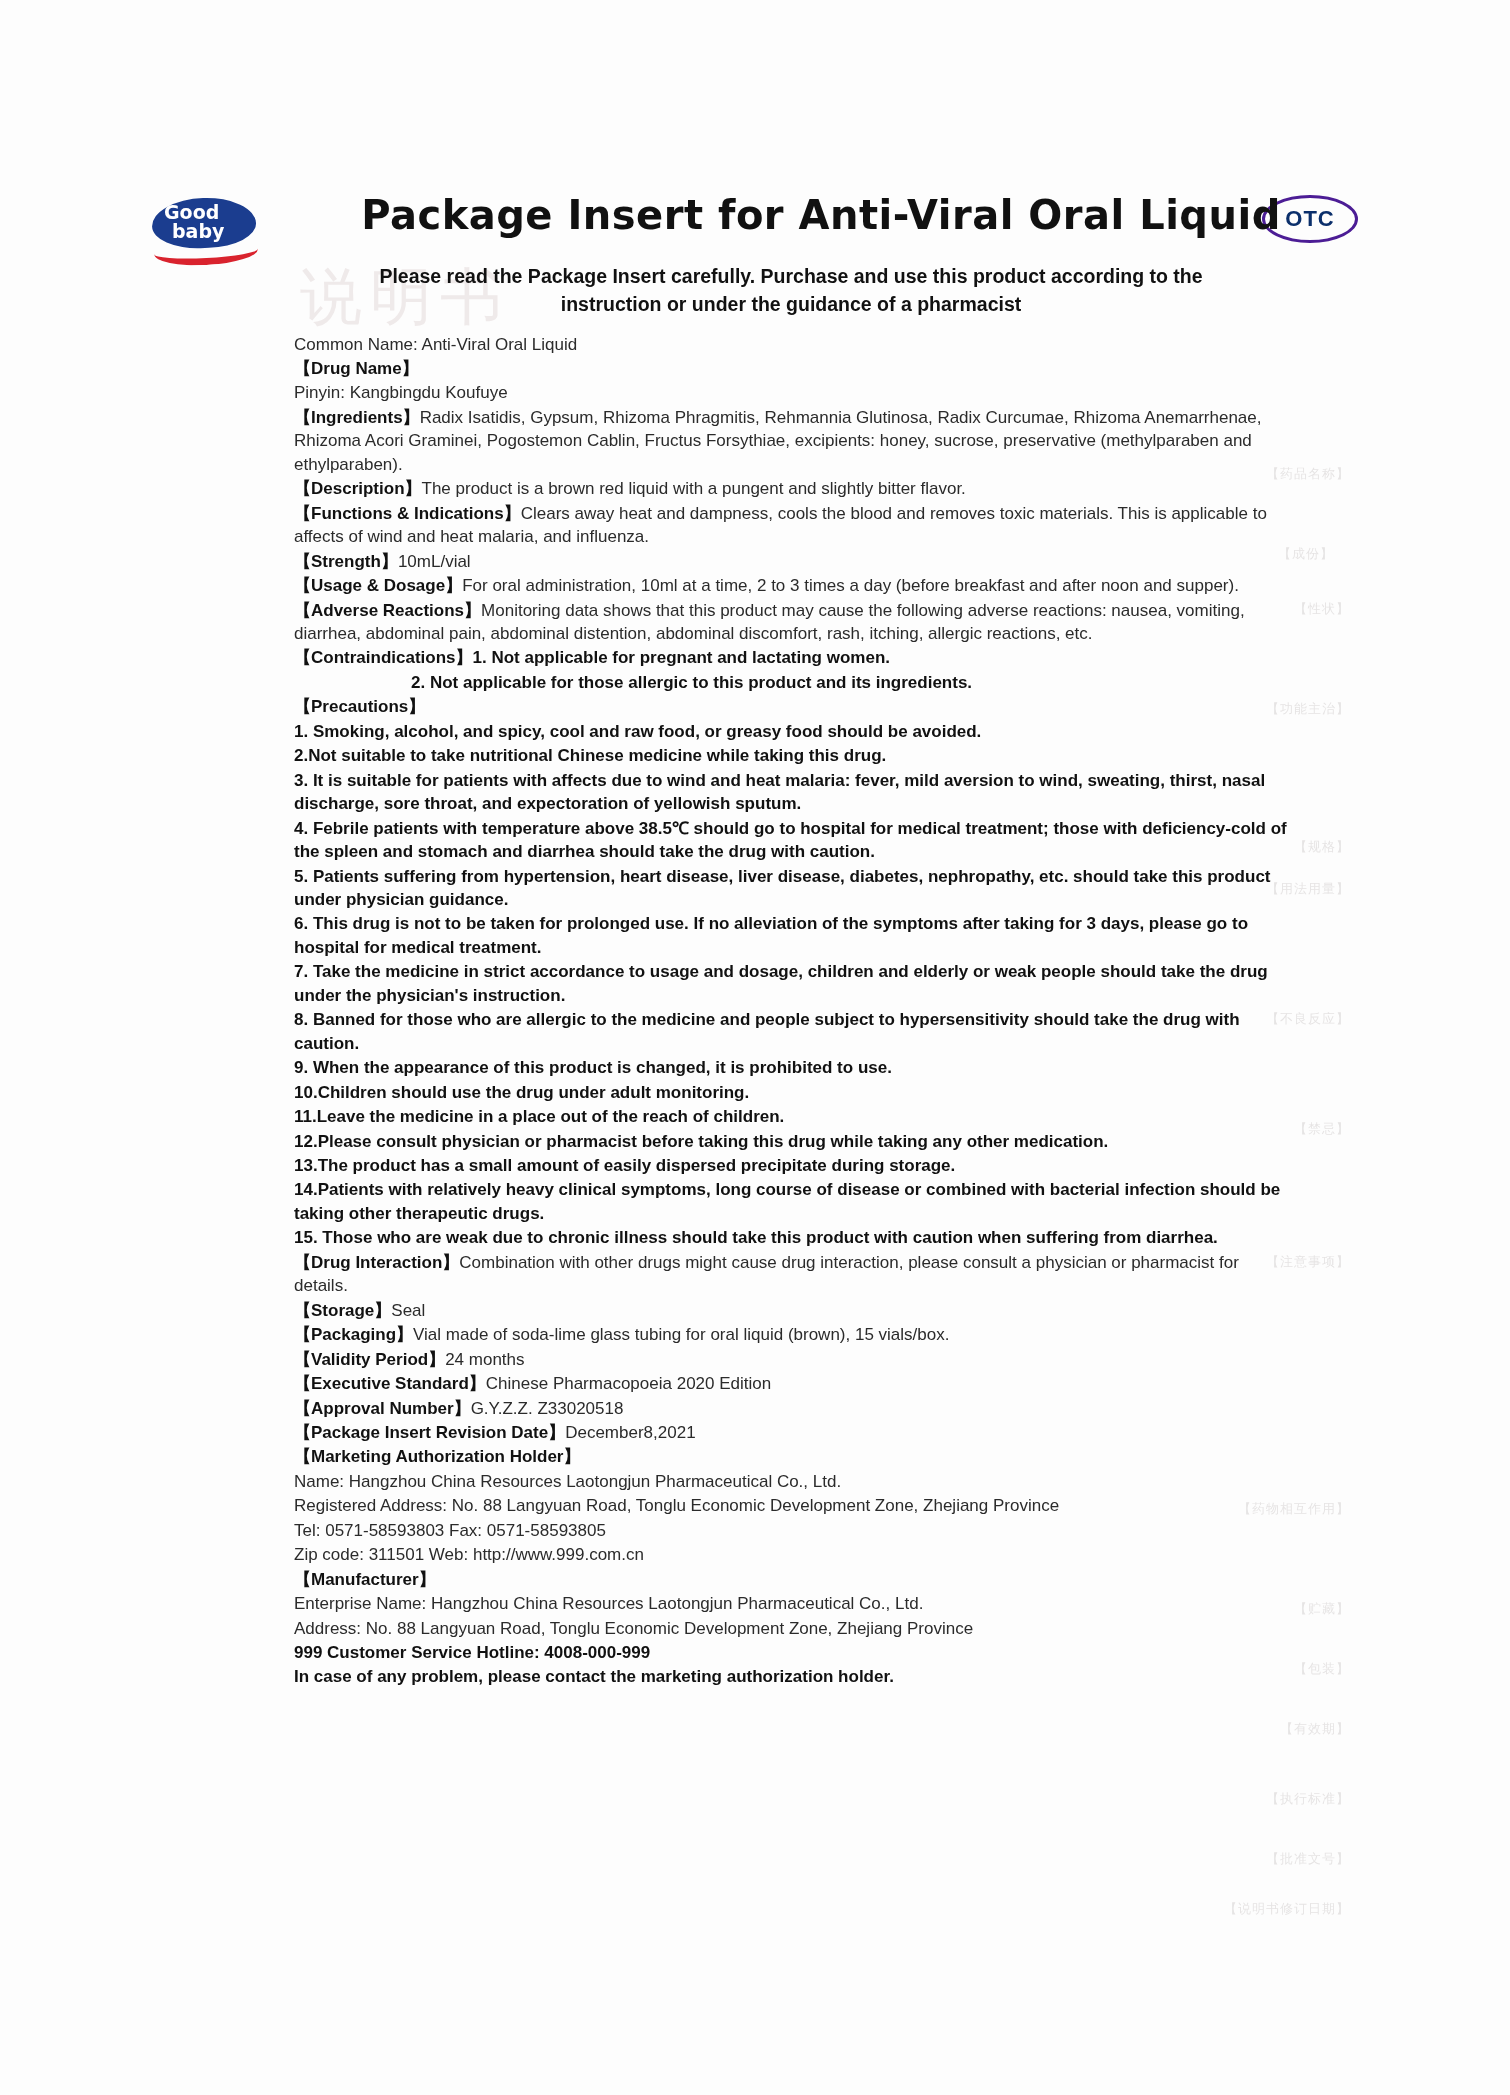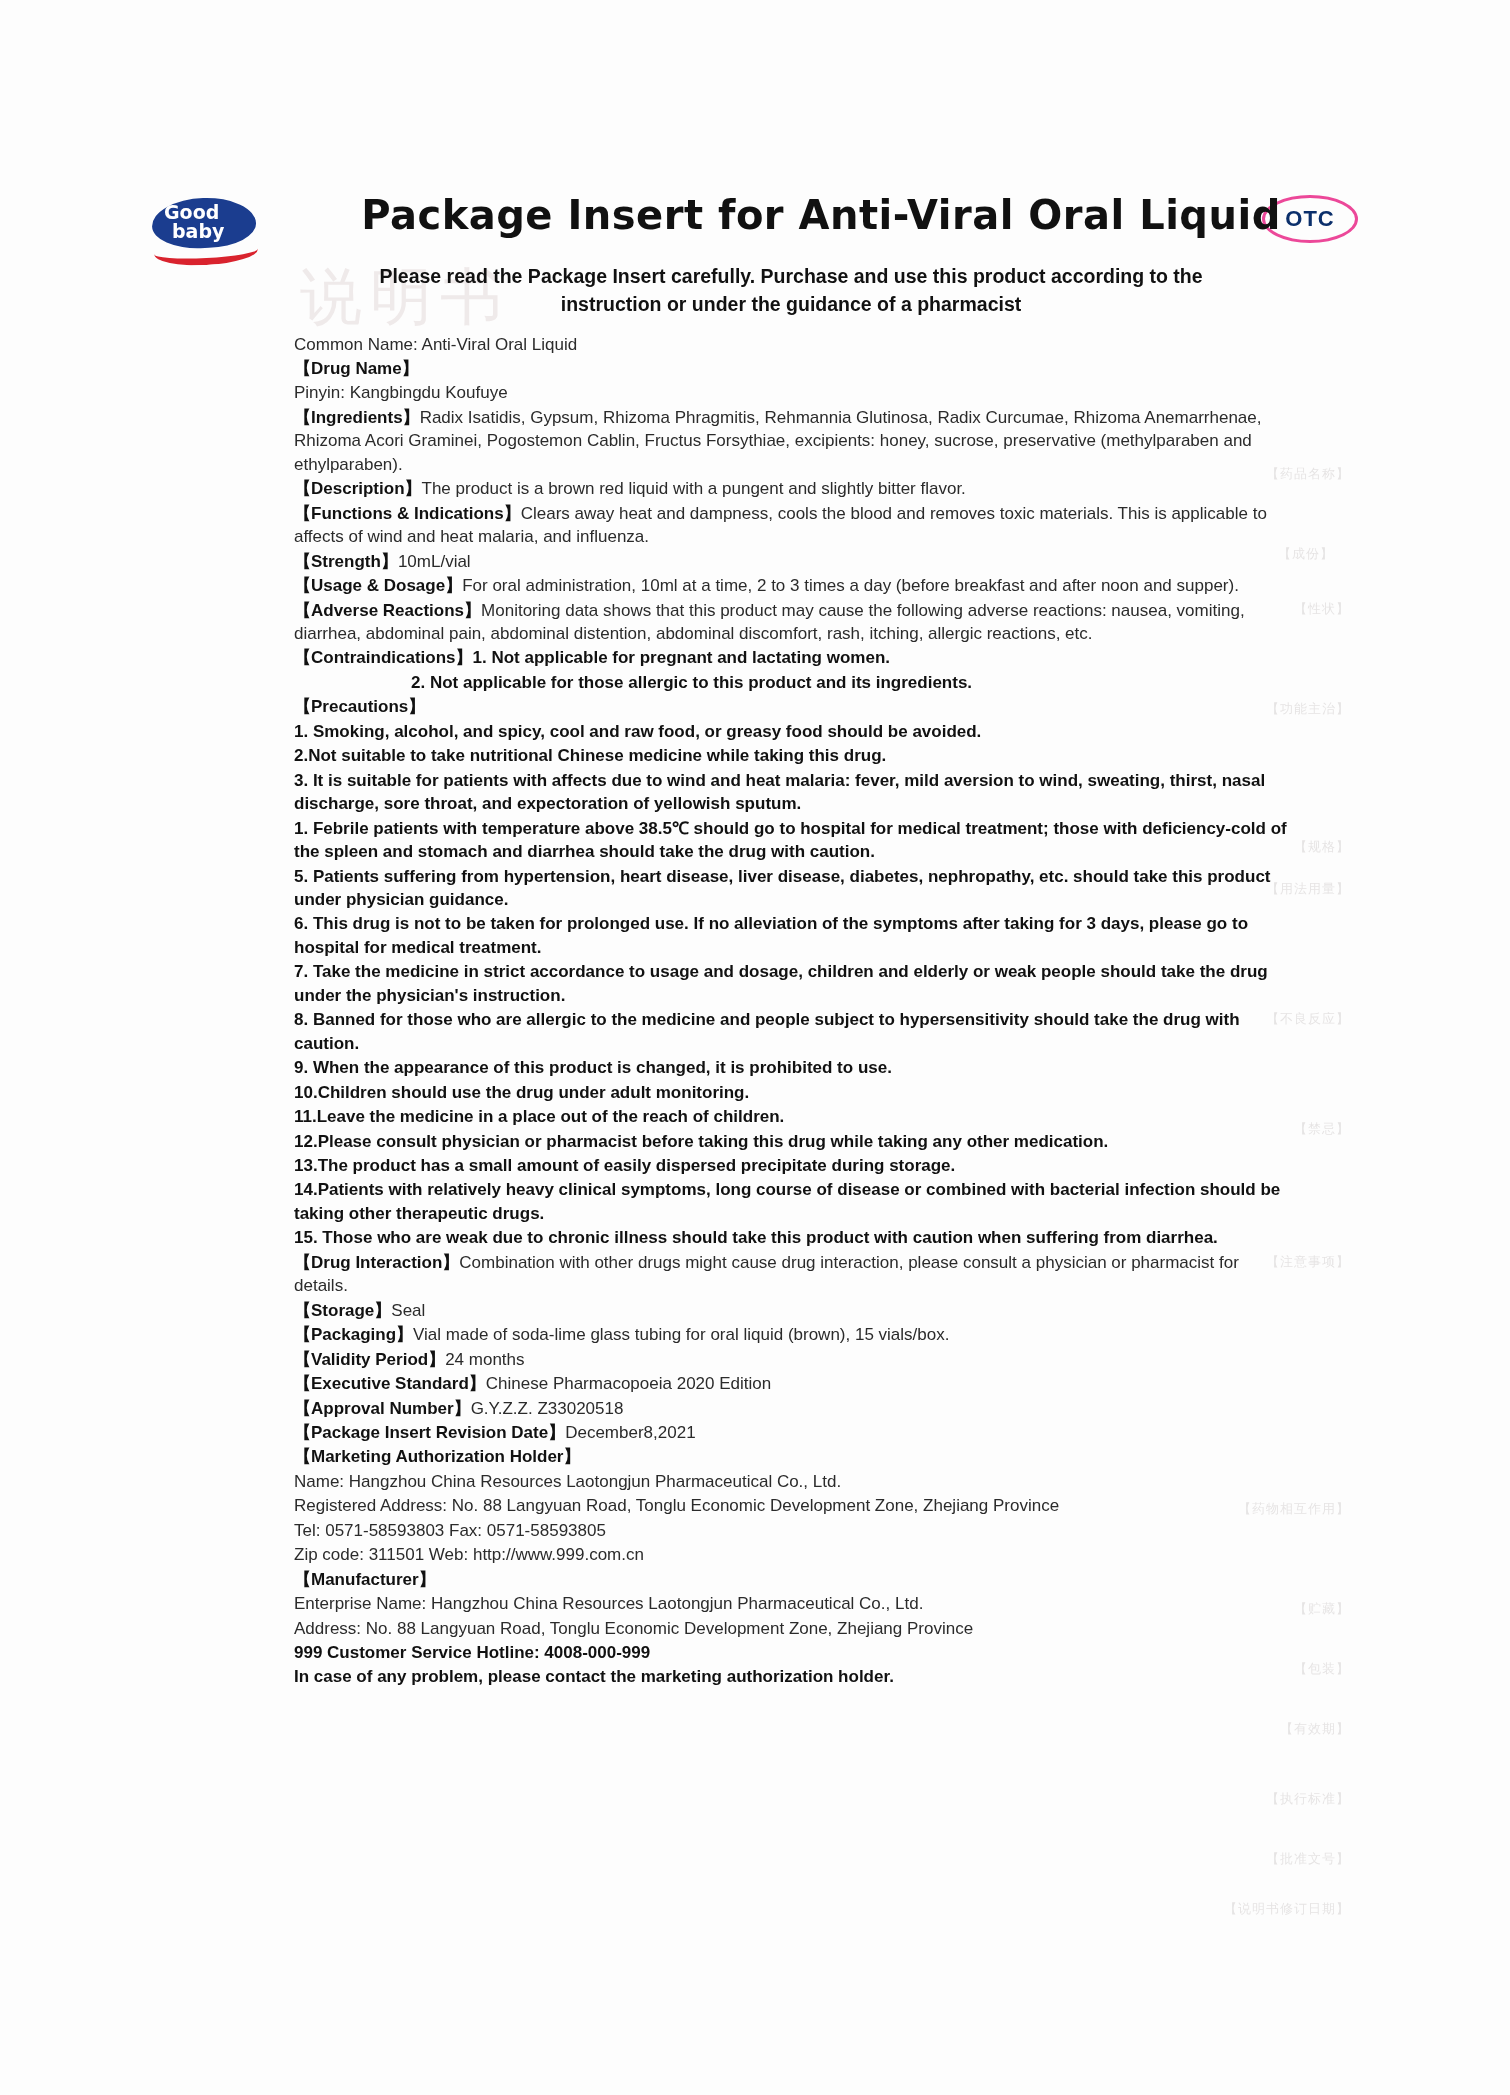--- a/index.html
+++ b/index.html
@@ -79,21 +79,21 @@
     border-bottom: 7px solid #d9232e;
     border-radius: 0 0 60% 60%;
     transform: rotate(-3deg);
   }
   .otc {
     position: absolute;
     right: 152px;
     top: 195px;
     width: 90px;
     height: 42px;
-    border: 3px solid #ec4899;
+    border: 3px solid #4c1d95;
     border-radius: 50%;
     color: #0b2f6b;
     font-weight: bold;
     font-size: 22px;
     letter-spacing: 1px;
     display: flex;
     align-items: center;
     justify-content: center;
     font-family: "Liberation Sans", sans-serif;
   }
@@ -222,21 +222,21 @@
       </div>
       <div class="para center-sub bold-line">2. Not applicable for those allergic to this product and its ingredients.</div>
 
       <div class="para indent">
         <span class="label">【Precautions】</span>
       </div>
 
       <div class="para indent bold-line">1. Smoking, alcohol, and spicy, cool and raw food, or greasy food should be avoided.</div>
       <div class="para indent bold-line">2.Not suitable to take nutritional Chinese medicine while taking this drug.</div>
       <div class="para indent bold-line">3. It is suitable for patients with affects due to wind and heat malaria: fever, mild aversion to wind, sweating, thirst, nasal discharge, sore throat, and expectoration of yellowish sputum.</div>
-      <div class="para indent bold-line">1. Febrile patients with temperature above 38.5℃ should go to hospital for medical treatment; those with deficiency-cold of the spleen and stomach and diarrhea should take the drug with caution.</div>
+      <div class="para indent bold-line">4. Febrile patients with temperature above 38.5℃ should go to hospital for medical treatment; those with deficiency-cold of the spleen and stomach and diarrhea should take the drug with caution.</div>
       <div class="para indent bold-line">5. Patients suffering from hypertension, heart disease, liver disease, diabetes, nephropathy, etc. should take this product under physician guidance.</div>
       <div class="para indent bold-line">6. This drug is not to be taken for prolonged use. If no alleviation of the symptoms after taking for 3 days, please go to hospital for medical treatment.</div>
       <div class="para indent bold-line">7. Take the medicine in strict accordance to usage and dosage, children and elderly or weak people should take the drug under the physician's instruction.</div>
       <div class="para indent bold-line">8. Banned for those who are allergic to the medicine and people subject to hypersensitivity should take the drug with caution.</div>
       <div class="para indent bold-line">9. When the appearance of this product is changed, it is prohibited to use.</div>
       <div class="para indent bold-line">10.Children should use the drug under adult monitoring.</div>
       <div class="para indent bold-line">11.Leave the medicine in a place out of the reach of children.</div>
       <div class="para indent bold-line">12.Please consult physician or pharmacist before taking this drug while taking any other medication.</div>
       <div class="para indent bold-line">13.The product has a small amount of easily dispersed precipitate during storage.</div>
       <div class="para indent bold-line">14.Patients with relatively heavy clinical symptoms, long course of disease or combined with bacterial infection should be taking other therapeutic drugs.</div>

